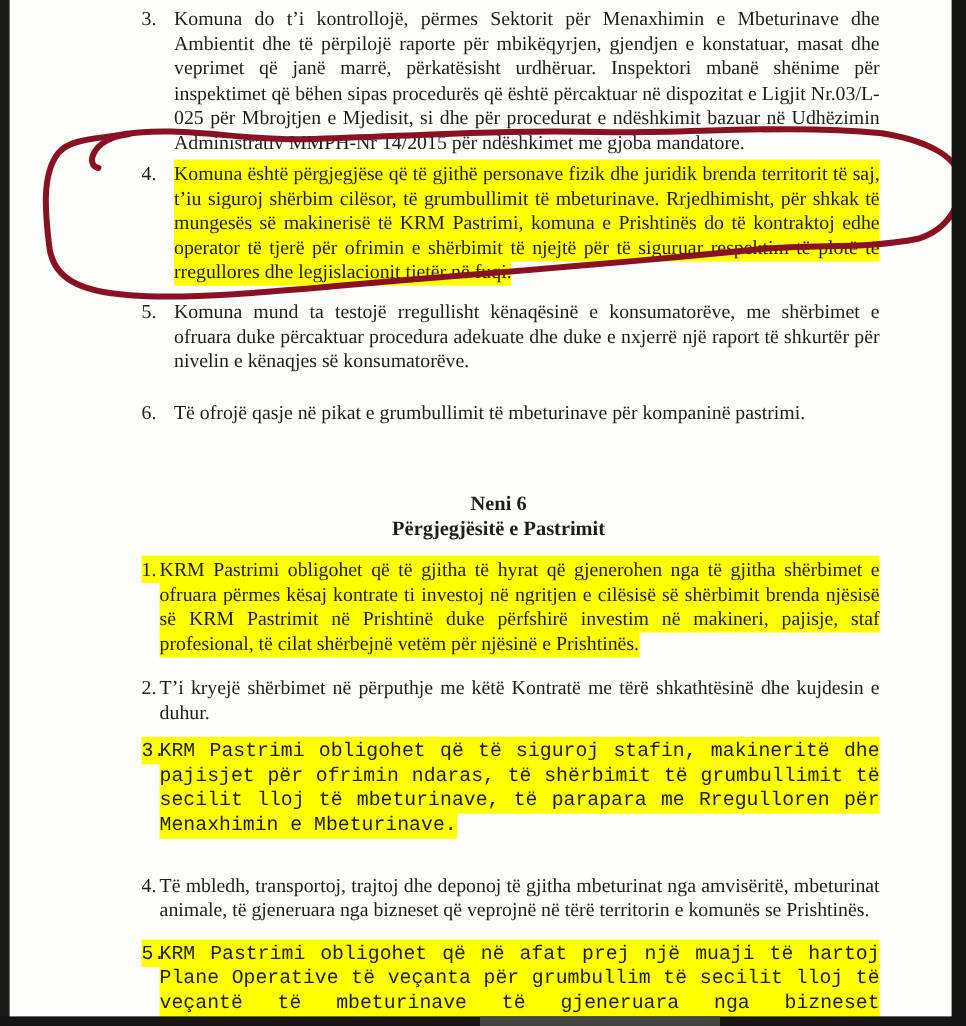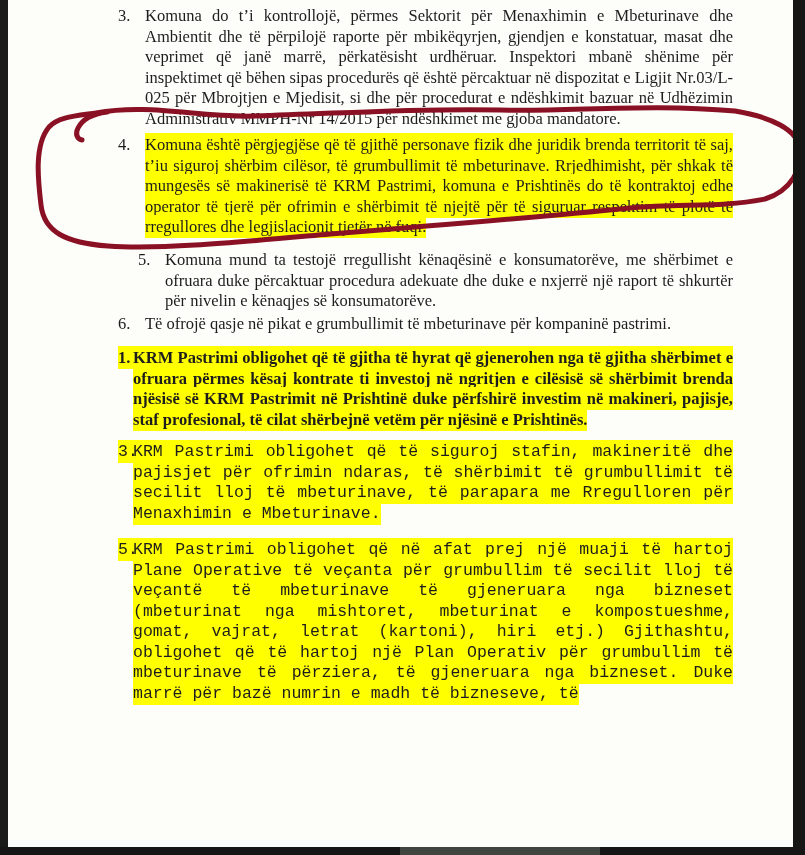--- a/index.html
+++ b/index.html
@@ -21,23 +21,23 @@
   .hl {
     background:#ffff00; padding:2px 0;
     -webkit-box-decoration-break:clone; box-decoration-break:clone;
   }
   .heading {
     font-weight:bold; text-align:center; font-size:17px; line-height:20.5px;
     margin:56px 70px 0 100px;
   }
   .mt-i3 { margin-top:6px; }
   .mt-i4 { margin-top:6px; }
-  .mt-i5 { margin-top:12.5px;margin-left:20px; }
-  .mt-i6 { margin-top:2px; }
-  .mt-n1 { margin-top:14px;font-weight:bold; }
+  .mt-i5 { margin-top:12.5px; }
+  .mt-i6 { margin-top:22px; }
+  .mt-n1 { margin-top:14px; }
   .mt-n2 { margin-top:16px; }
   .mt-n3 { margin-top:12px;font-family:Liberation Mono, monospace; }
   .mt-n4 { margin-top:29.5px; }
   .mt-n5 { margin-top:16px;font-family:Liberation Mono, monospace; }
   .annotation-svg {
     position:absolute; left:0; top:0; width:805px; height:855px;
     z-index:5; pointer-events:none;
   }
   .strip-left {
     position:absolute; left:0; top:0; width:8px; height:855px;
@@ -74,32 +74,42 @@
 
       <div class="item l1 mt-i5">
         <span class="num">5.</span><span class="txt">Komuna mund ta testojë rregullisht kënaqësinë e konsumatorëve, me shërbimet e ofruara duke përcaktuar procedura adekuate dhe duke e nxjerrë një raport të shkurtër për nivelin e kënaqjes së konsumatorëve.</span>
       </div>
 
       <div class="item l1 mt-i6">
         <span class="num">6.</span><span class="txt">Të ofrojë qasje në pikat e grumbullimit të mbeturinave për kompaninë pastrimi.</span>
       </div>
     </div>
 
+    <div class="heading">
+      <div>Neni 6</div>
+      <div>Përgjegjësitë e Pastrimit</div>
+    </div>
 
     <div class="list">
 
       <div class="item l2 mt-n1">
         <span class="hl"><span class="num">1.</span><span class="txt">KRM Pastrimi obligohet që të gjitha të hyrat që gjenerohen nga të gjitha shërbimet e ofruara përmes kësaj kontrate ti investoj në ngritjen e cilësisë së shërbimit brenda njësisë së KRM Pastrimit në Prishtinë duke përfshirë investim në makineri, pajisje, staf profesional, të cilat shërbejnë vetëm për njësinë e Prishtinës.</span></span>
       </div>
 
+      <div class="item l2 mt-n2">
+        <span class="num">2.</span><span class="txt">T’i kryejë shërbimet në përputhje me këtë Kontratë me tërë shkathtësinë dhe kujdesin e duhur.</span>
+      </div>
 
       <div class="item l2 mt-n3">
         <span class="hl"><span class="num">3.</span><span class="txt">KRM Pastrimi obligohet që të siguroj stafin, makineritë dhe pajisjet për ofrimin ndaras, të shërbimit të grumbullimit të secilit lloj të mbeturinave, të parapara me Rregulloren për Menaxhimin e Mbeturinave.</span></span>
       </div>
 
+      <div class="item l2 mt-n4">
+        <span class="num">4.</span><span class="txt">Të mbledh, transportoj, trajtoj dhe deponoj të gjitha mbeturinat nga amvisëritë, mbeturinat animale, të gjeneruara nga bizneset që veprojnë në tërë territorin e komunës se Prishtinës.</span>
+      </div>
 
       <div class="item l2 mt-n5">
         <span class="hl"><span class="num">5.</span><span class="txt">KRM Pastrimi obligohet që në afat prej një muaji të hartoj Plane Operative të veçanta për grumbullim të secilit lloj të veçantë të mbeturinave të gjeneruara nga bizneset (mbeturinat nga mishtoret, mbeturinat e kompostueshme, gomat, vajrat, letrat (kartoni), hiri etj.) Gjithashtu, obligohet që të hartoj një Plan Operativ për grumbullim të mbeturinave të përziera, të gjeneruara nga bizneset. Duke marrë për bazë numrin e madh të bizneseve, të</span></span>
       </div>
     </div>
   </div>
 
   <svg class="annotation-svg" viewBox="0 0 805 855" xmlns="http://www.w3.org/2000/svg">
     <path d="M 96,113
              C 150,103 200,118 255,116

